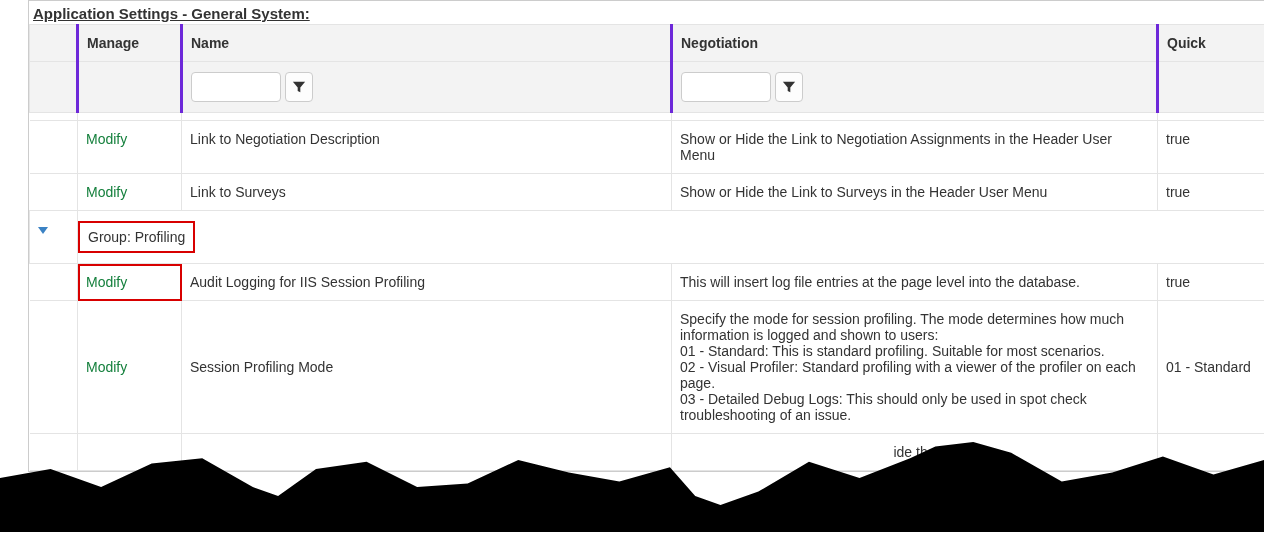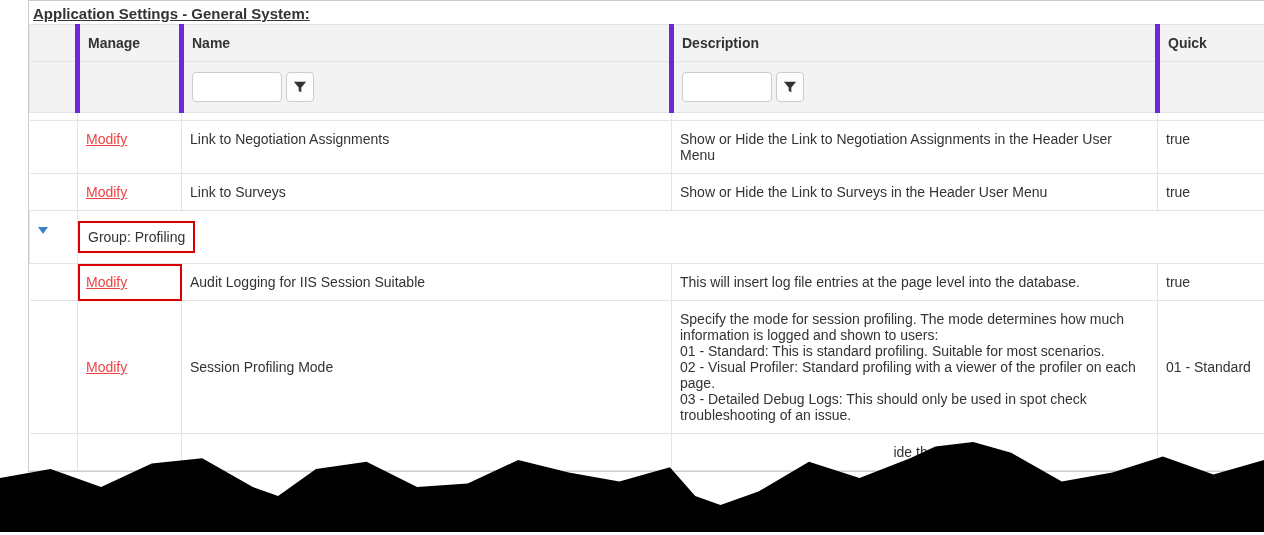--- a/index.html
+++ b/index.html
@@ -28,21 +28,21 @@
   }
   table.grid th, table.grid td {
     text-align: left;
     vertical-align: top;
     border: 1px solid #e4e4e4;
   }
   table.grid thead tr { background: #f3f3f3; }
   table.grid thead th {
     padding: 10px 8px;
     font-weight: bold;
-    border-right: 5px solid #6d28d9;
+    border-right: 3px solid #6d28d9;
   }
   .filter-row th, .filter-row td { padding: 6px 8px; }
   .filter-wrap { display: inline-flex; align-items: stretch; }
   .filter-input {
     height: 30px;
     border: 1px solid #ccc;
     border-radius: 4px;
     width: 90px;
     padding: 0 6px;
     font-size: 13px;
@@ -59,21 +59,21 @@
     justify-content: center;
     cursor: pointer;
   }
   .filter-btn svg { width: 14px; height: 14px; }
   col.c-toggle { width: 48px; }
   col.c-manage { width: 104px; }
   col.c-name   { width: 490px; }
   col.c-desc   { width: 486px; }
   col.c-value  { width: 134px; }
   td { padding: 10px 8px; }
-  .modify-link { color: #ef4444; text-decoration: underline; cursor: pointer; }
+  .modify-link { color: #15803d; cursor: pointer; }
   .group-row td {
     border-top: 1px solid #e4e4e4;
     border-bottom: 1px solid #e4e4e4;
     border-left: none;
     border-right: none;
     padding: 10px 8px;
   }
   .toggle-cell { text-align: center; vertical-align: middle; }
   .toggle-arrow {
     display:inline-block;
@@ -112,21 +112,21 @@
         <col class="c-manage">
         <col class="c-name">
         <col class="c-desc">
         <col class="c-value">
     </colgroup>
     <thead>
       <tr>
         <th></th>
         <th>Manage</th>
         <th>Name</th>
-        <th>Description</th>
+        <th>Negotiation</th>
         <th>Quick</th>
       </tr>
       <tr class="filter-row">
         <th></th>
         <th></th>
         <th>
           <span class="filter-wrap">
             <input class="filter-input" value="" style="">
             <span class="filter-btn">
               <svg viewBox="0 0 16 16">
@@ -154,21 +154,21 @@
         <td style="border-left:none;border-right:none;padding:2px;"></td>
         <td style="padding:2px;"></td>
         <td style="padding:2px;"></td>
         <td style="padding:2px;"></td>
         <td style="padding:2px;"></td>
       </tr>
 
       <tr>
         <td style="border-left:none;border-right:none;"></td>
         <td><a class="modify-link">Modify</a></td>
-        <td>Link to Negotiation Assignments</td>
+        <td>Link to Negotiation Description</td>
         <td>Show or Hide the Link to Negotiation Assignments in the Header User Menu</td>
         <td>true</td>
       </tr>
 
       <tr>
         <td style="border-left:none;border-right:none;"></td>
         <td><a class="modify-link">Modify</a></td>
         <td>Link to Surveys</td>
         <td>Show or Hide the Link to Surveys in the Header User Menu</td>
         <td>true</td>
@@ -177,21 +177,21 @@
       <tr class="group-row">
         <td class="toggle-cell"><span class="toggle-arrow"></span></td>
         <td colspan="4" style="padding-left:0;">
           <span class="hl-red" style="display:inline-block;padding:8px 10px;">Group: Profiling</span>
         </td>
       </tr>
 
       <tr>
         <td style="border-left:none;border-right:none;"></td>
         <td class="hl-red"><a class="modify-link">Modify</a></td>
-        <td>Audit Logging for IIS Session Suitable</td>
+        <td>Audit Logging for IIS Session Profiling</td>
         <td>This will insert log file entries at the page level into the database.</td>
         <td>true</td>
       </tr>
 
       <tr>
         <td style="border-left:none;border-right:none;"></td>
         <td style="vertical-align:middle;"><a class="modify-link">Modify</a></td>
         <td style="vertical-align:middle;">Session Profiling Mode</td>
         <td style="white-space:pre-line;">Specify the mode for session profiling. The mode determines how much information is logged and shown to users:
 01 - Standard: This is standard profiling. Suitable for most scenarios.

